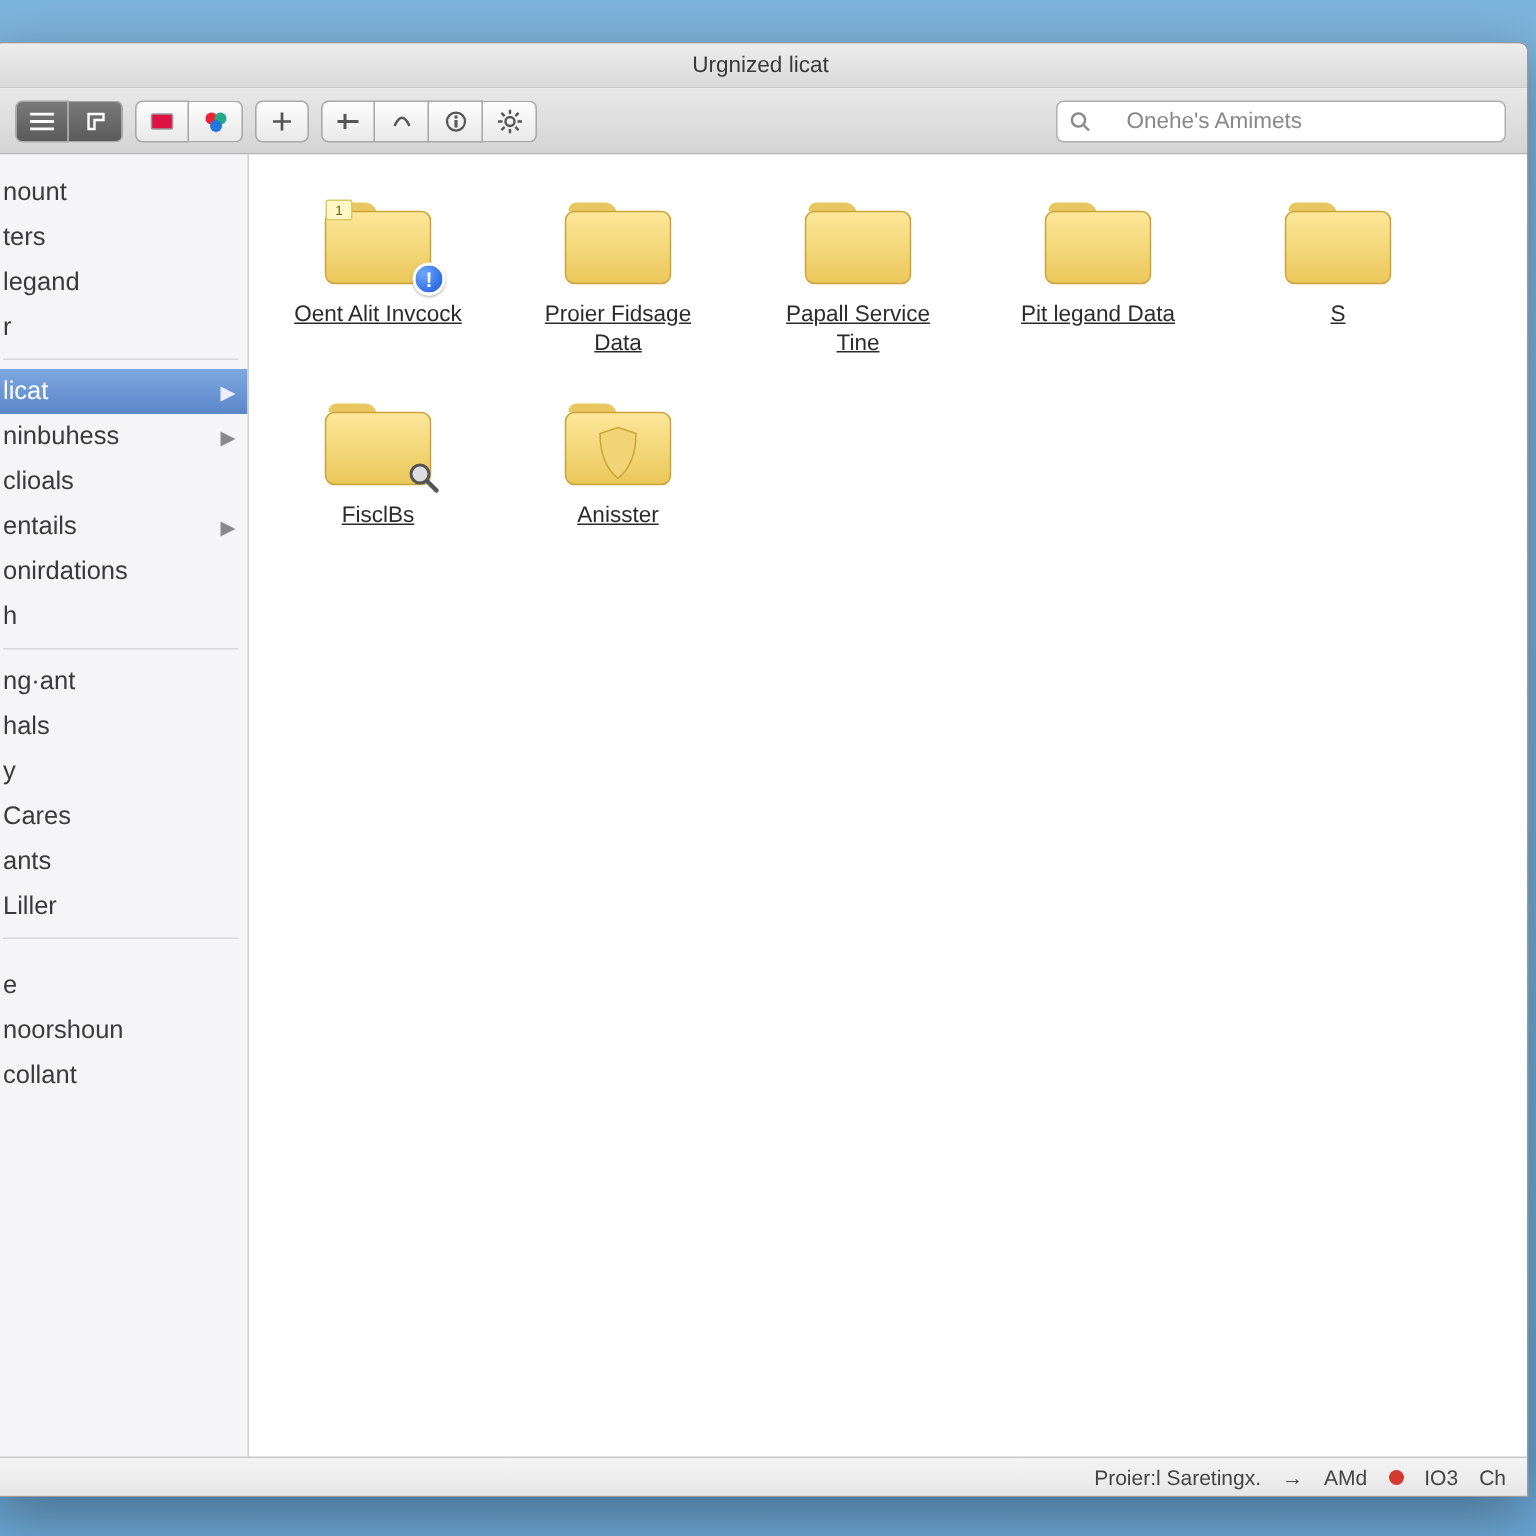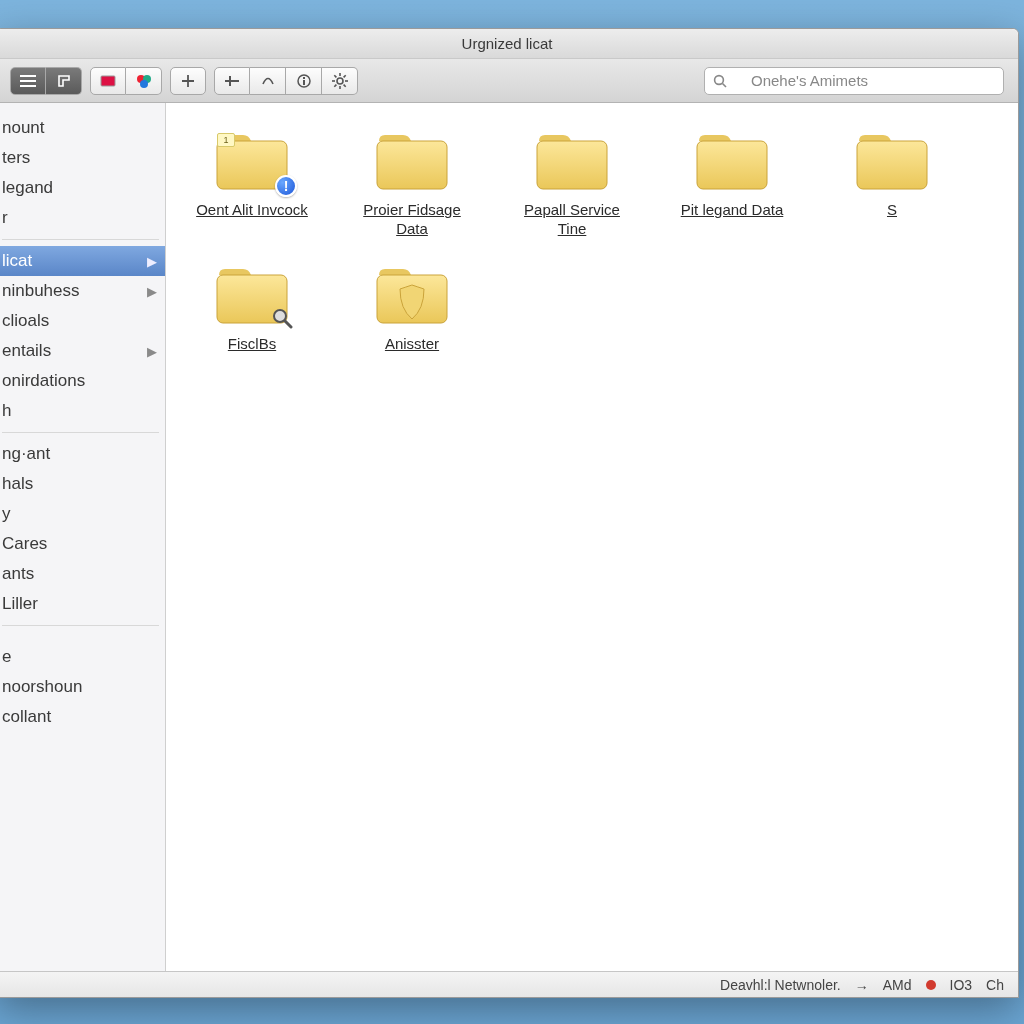--- a/index.html
+++ b/index.html
@@ -402,21 +402,21 @@
               <rect x="4" y="10" width="70" height="48" rx="6" fill="url(#fg)" stroke="#caa33a" stroke-width="1"></rect>
               <path d="M39 20 q12 4 12 4 q0 20 -12 30 q-12 -10 -12 -30 q12 -4 12 -4 z" fill="#f1d574" stroke="#caa33a" stroke-width="1"></path>
   </svg>
           </div>
           <div class="folder-label">Anisster</div>
         </div>
       </div>
   </div>
 
   <div class="statusbar">
-    <span>Deavhl:l Netwnoler.</span>
+    <span>Proier:l Saretingx.</span>
     <span>→</span>
     <span>AMd</span>
     <span class="status-dot"></span>
     <span>IO3</span>
     <span>Ch</span>
   </div>
 
 </div>
 
 </body></html>

